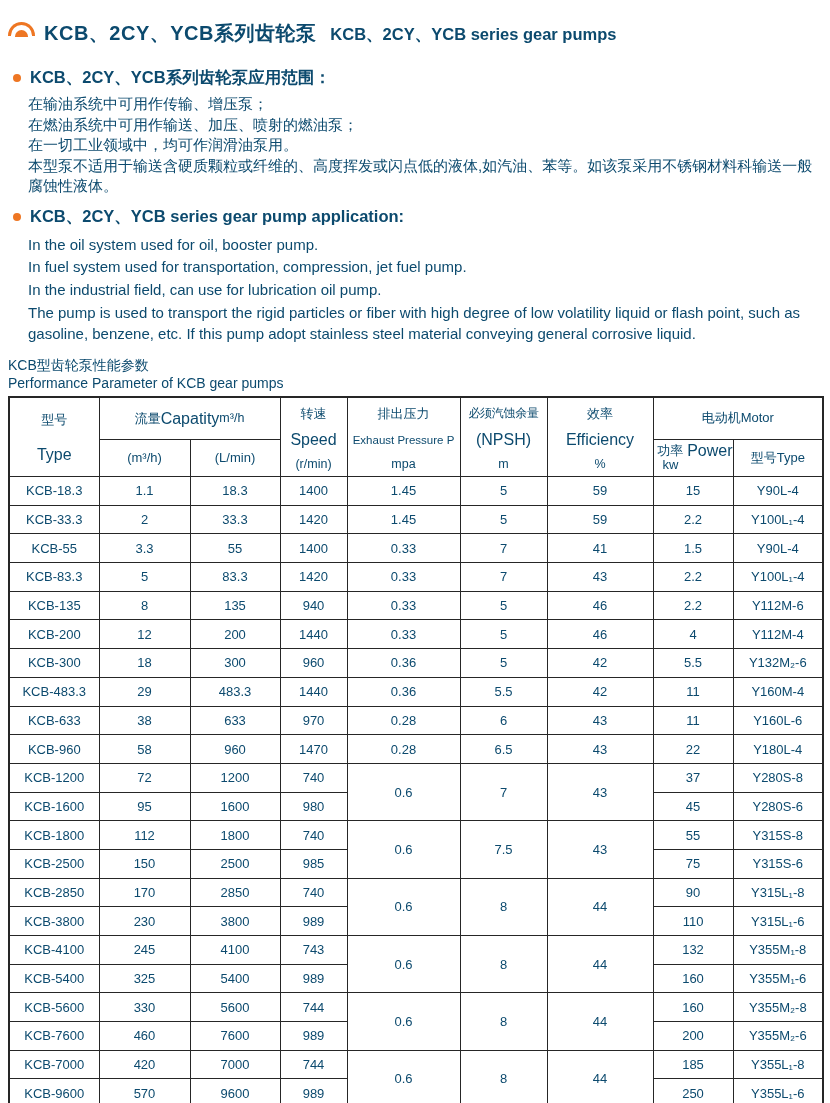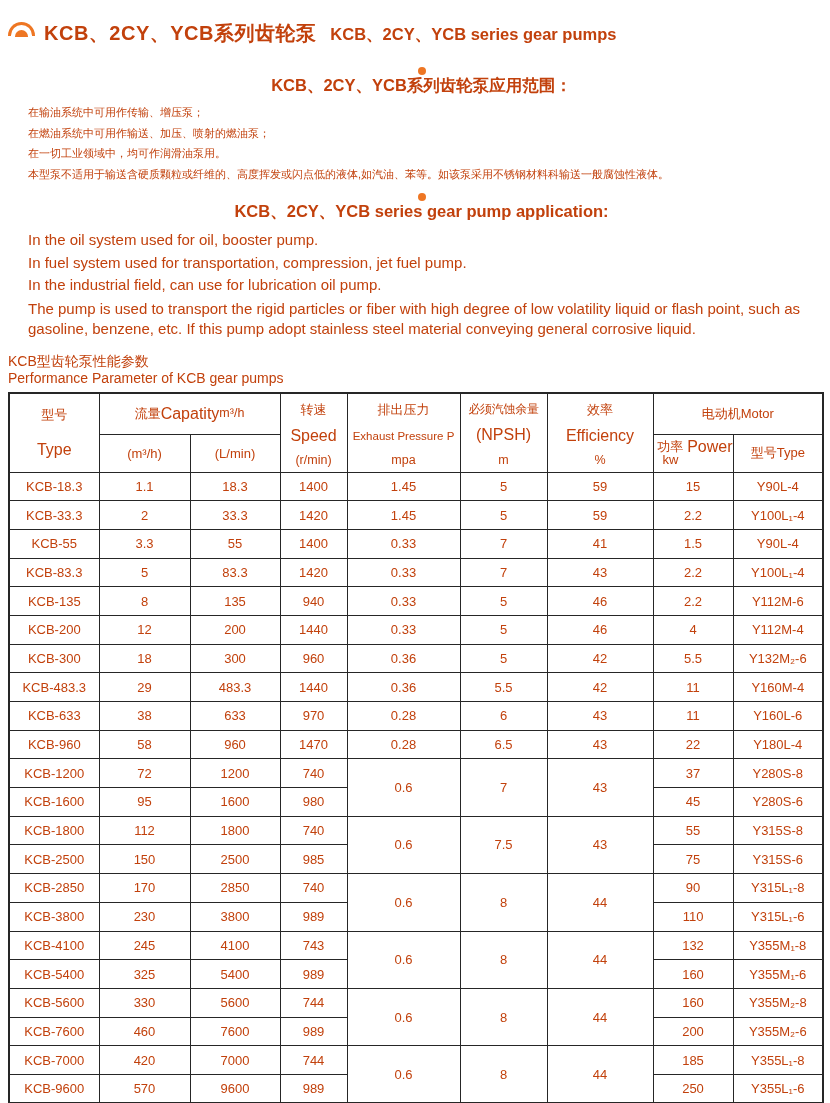--- a/index.html
+++ b/index.html
@@ -2,21 +2,21 @@
 <html lang="zh"><head>
 <meta charset="utf-8">
 <style>
   * { box-sizing: border-box; }
   html,body { margin:0; padding:0; background:#ffffff; }
   .page {
     position: relative;
     width: 830px;
     height: 1103px;
     background: #ffffff;
-    color: #c2410c;
+    color: #0c4a6e;
     font-family: "Liberation Sans", "DejaVu Sans", sans-serif;
     overflow: hidden;
   }
 
   
   .header-row {
     display: flex;
     align-items: center;
     gap: 9px;
     padding: 11px 0 0 8px;
@@ -29,28 +29,28 @@
   }
   .logo .hump {
     position: absolute; left: 7px; top: 8px; width: 13px; height: 7px;
     background: #ee7623; border-radius: 13px 13px 0 0;
   }
   .title-zh { font-size: 20px; font-weight: bold; letter-spacing: 0.5px; }
   .title-en { font-size: 16.5px; font-weight: bold; margin-left: 5px; }
 
   
   .section-heading {
-    display: flex; align-items: center; 
+    display: flex; align-items: center; gap: 9px;
     margin: 19px 0 5px 13px;
-    font-size: 16.5px; font-weight: bold; flex-direction: column;
+    font-size: 16.5px; font-weight: bold;
   }
   .bullet { width: 8px; height: 8px; border-radius: 50%; background: #ee7623; flex: 0 0 auto; }
 
   
-  .cn-lines { margin: 0 0 0 28px; width: 792px; font-size: 11px; line-height: 20.5px; }
+  .cn-lines { margin: 0 0 0 28px; width: 792px; font-size: 15px; line-height: 20.5px; }
   .cn-lines p { margin: 0; }
   .en-lines { margin: 6px 0 0 28px; width: 780px; font-size: 15px; line-height: 22.5px; }
   .en-lines p { margin: 0; }
   .en-lines p.long { line-height: 20.5px; margin-top: 2px; }
 
   
   .table-captions { margin: 13px 12px 4px 8px; font-size: 14px; line-height: 17.5px; }
   .table-captions div { margin: 0; }
 
   

